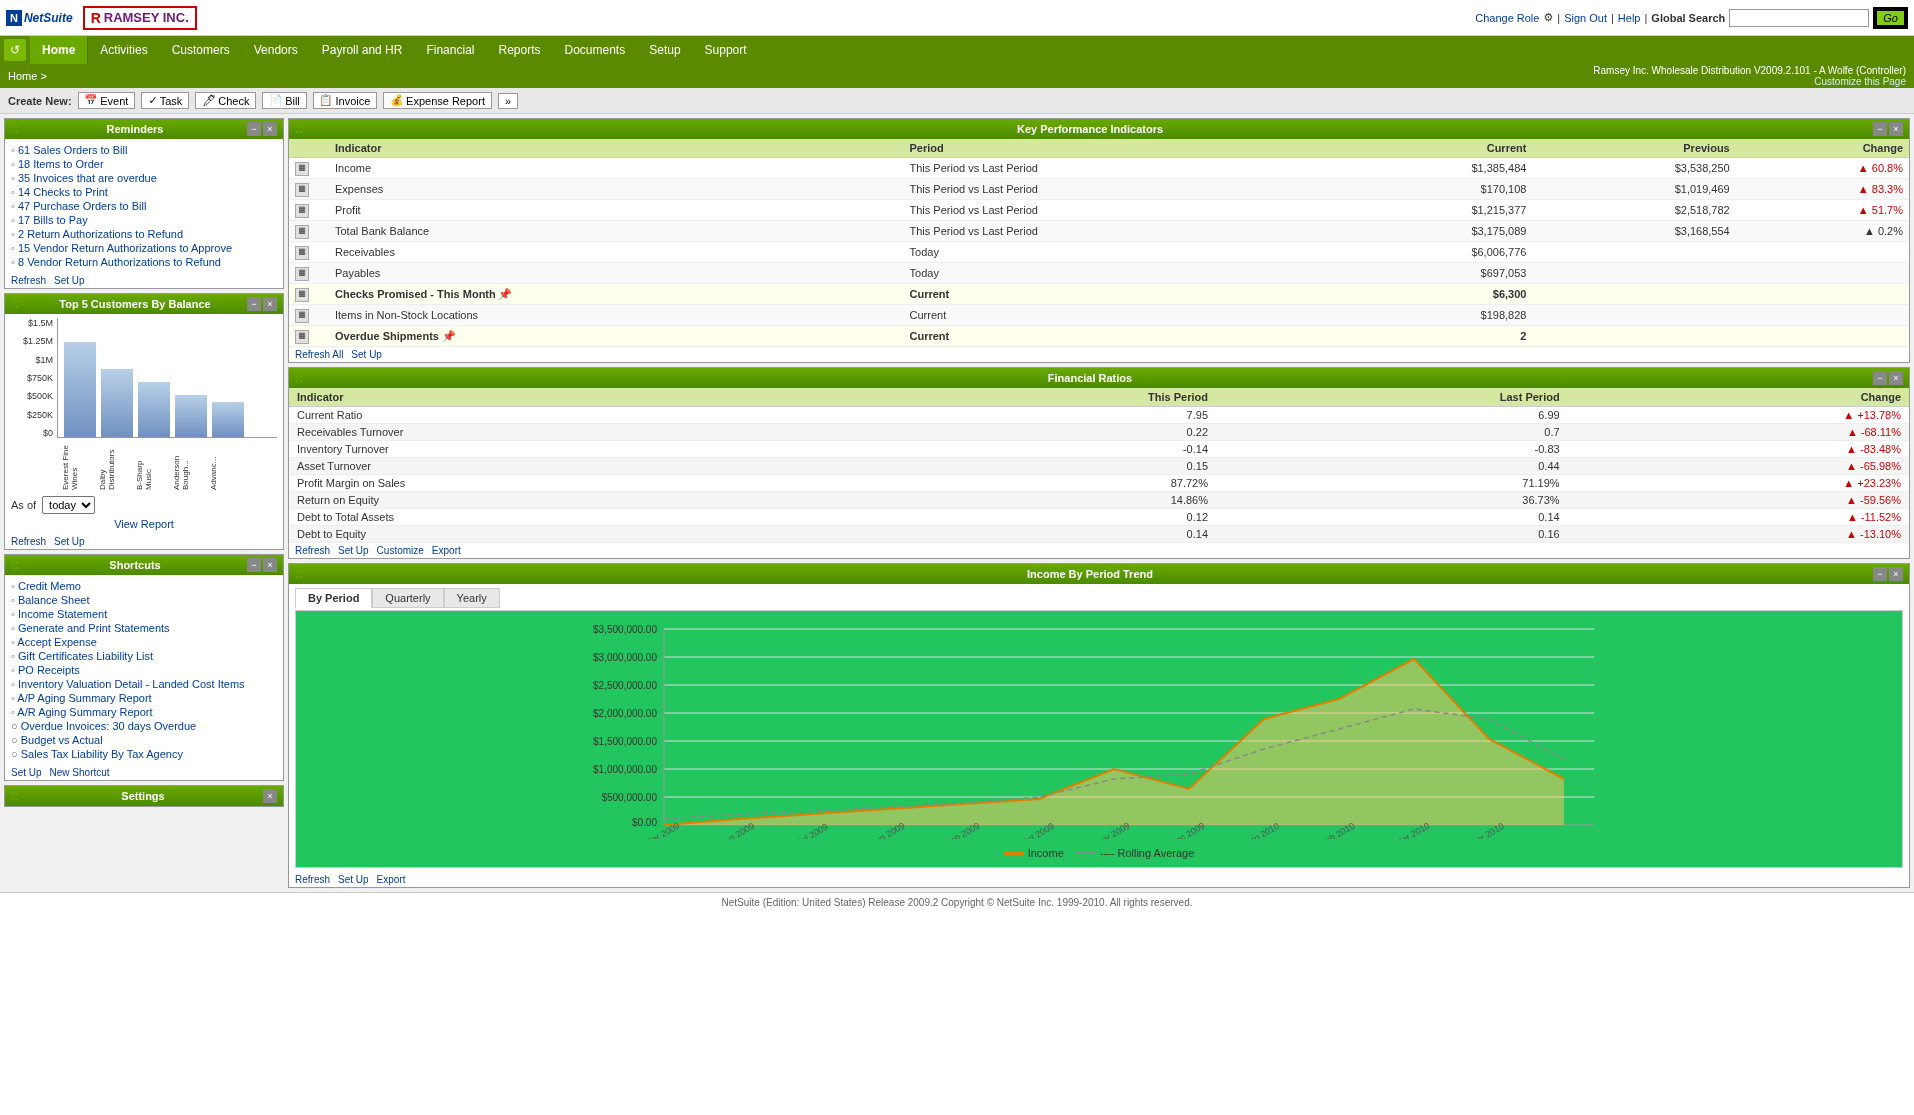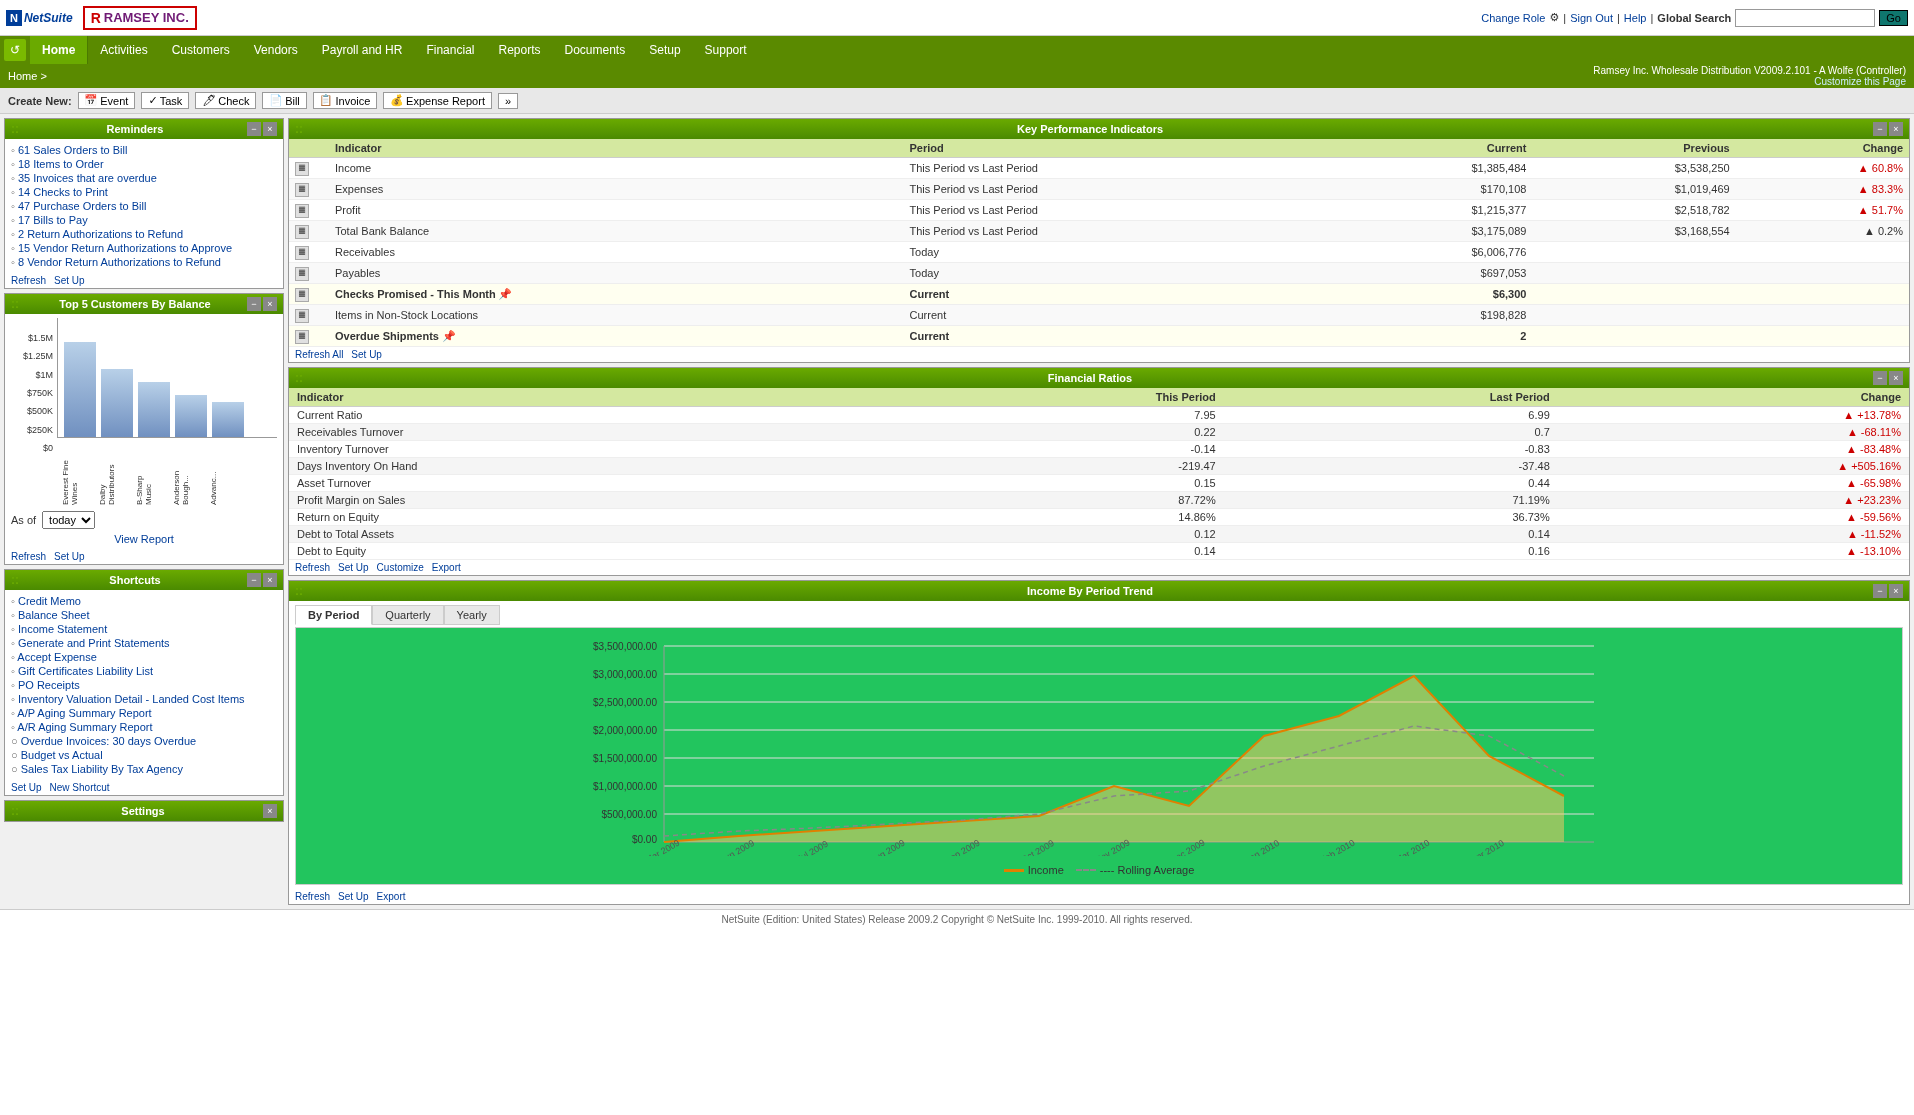--- a/index.html
+++ b/index.html
@@ -106,21 +106,21 @@
   <div id="top-right">
     <a>Change Role</a>
     <span>⚙</span>
     <span>|</span>
     <a>Sign Out</a>
     <span>|</span>
     <a>Help</a>
     <span>|</span>
     <strong>Global Search</strong>
     <input type="text" id="global-search-input" style="border: 1px solid rgb(153, 153, 153); padding: 2px 4px; width: 140px; font-size: 11px;">
-    <button id="global-search-btn" style="background:#0f766e; border:1px solid #000000; padding:1px 6px; cursor:pointer; font-size:11px;">Go</button>
+    <button id="global-search-btn" style="background:#84cc16; border:4px solid #000000; padding:1px 6px; cursor:pointer; font-size:11px;font-style:italic;">Go</button>
   </div>
 </div>
 
 <div id="nav-bar">
   <div style="display:flex; align-items:center; height:100%;">
     <div style="background:#7aba00; width:22px; height:22px; display:flex; align-items:center; justify-content:center; margin: 0 4px; border-radius:2px;">
       <span style="color:#fff; font-size:12px;">↺</span>
     </div>
     <div class="nav-home">Home</div>
     <div class="nav-item">Activities</div>
@@ -201,21 +201,21 @@
       <div class="panel-header">
         <span class="section-icon">::</span>
         <span>Top 5 Customers By Balance</span>
         <div class="panel-controls">
           <button class="panel-ctrl-btn">−</button>
           <button class="panel-ctrl-btn">×</button>
         </div>
       </div>
       <div class="panel-body">
         <div style="display:flex; align-items:flex-start;">
-          <div style="display:flex; flex-direction:column; justify-content:space-between; height:120px; font-size:9px; text-align:right; padding-right:4px; color:#333; width:46px;margin-top:15px;">
+          <div style="display:flex; flex-direction:column; justify-content:space-between; height:120px; font-size:9px; text-align:right; padding-right:4px; color:#333; width:46px;">
             <span>$1.5M</span>
             <span>$1.25M</span>
             <span>$1M</span>
             <span>$750K</span>
             <span>$500K</span>
             <span>$250K</span>
             <span>$0</span>
           </div>
           <div style="display:flex; align-items:flex-end; gap:5px; height:120px; border-left:1px solid #999; border-bottom:1px solid #999; padding:0 6px; flex:1;">
             <div style="background:linear-gradient(to bottom, #b8d0e8, #7090c0); width:32px; height:95px;"></div>
@@ -427,26 +427,20 @@
               <td class="right">0.7</td>
               <td class="right fr-change-neg">▲ -68.11%</td>
             </tr>
             <tr>
               <td>Inventory Turnover</td>
               <td class="right">-0.14</td>
               <td class="right">-0.83</td>
               <td class="right fr-change-neg">▲ -83.48%</td>
             </tr>
             <tr>
-              <td>Days Inventory On Hand</td>
-              <td class="right">-219.47</td>
-              <td class="right">-37.48</td>
-              <td class="right fr-change-pos">▲ +505.16%</td>
-            </tr>
-            <tr>
               <td>Asset Turnover</td>
               <td class="right">0.15</td>
               <td class="right">0.44</td>
               <td class="right fr-change-neg">▲ -65.98%</td>
             </tr>
             <tr>
               <td>Profit Margin on Sales</td>
               <td class="right">87.72%</td>
               <td class="right">71.19%</td>
               <td class="right fr-change-pos">▲ +23.23%</td>

